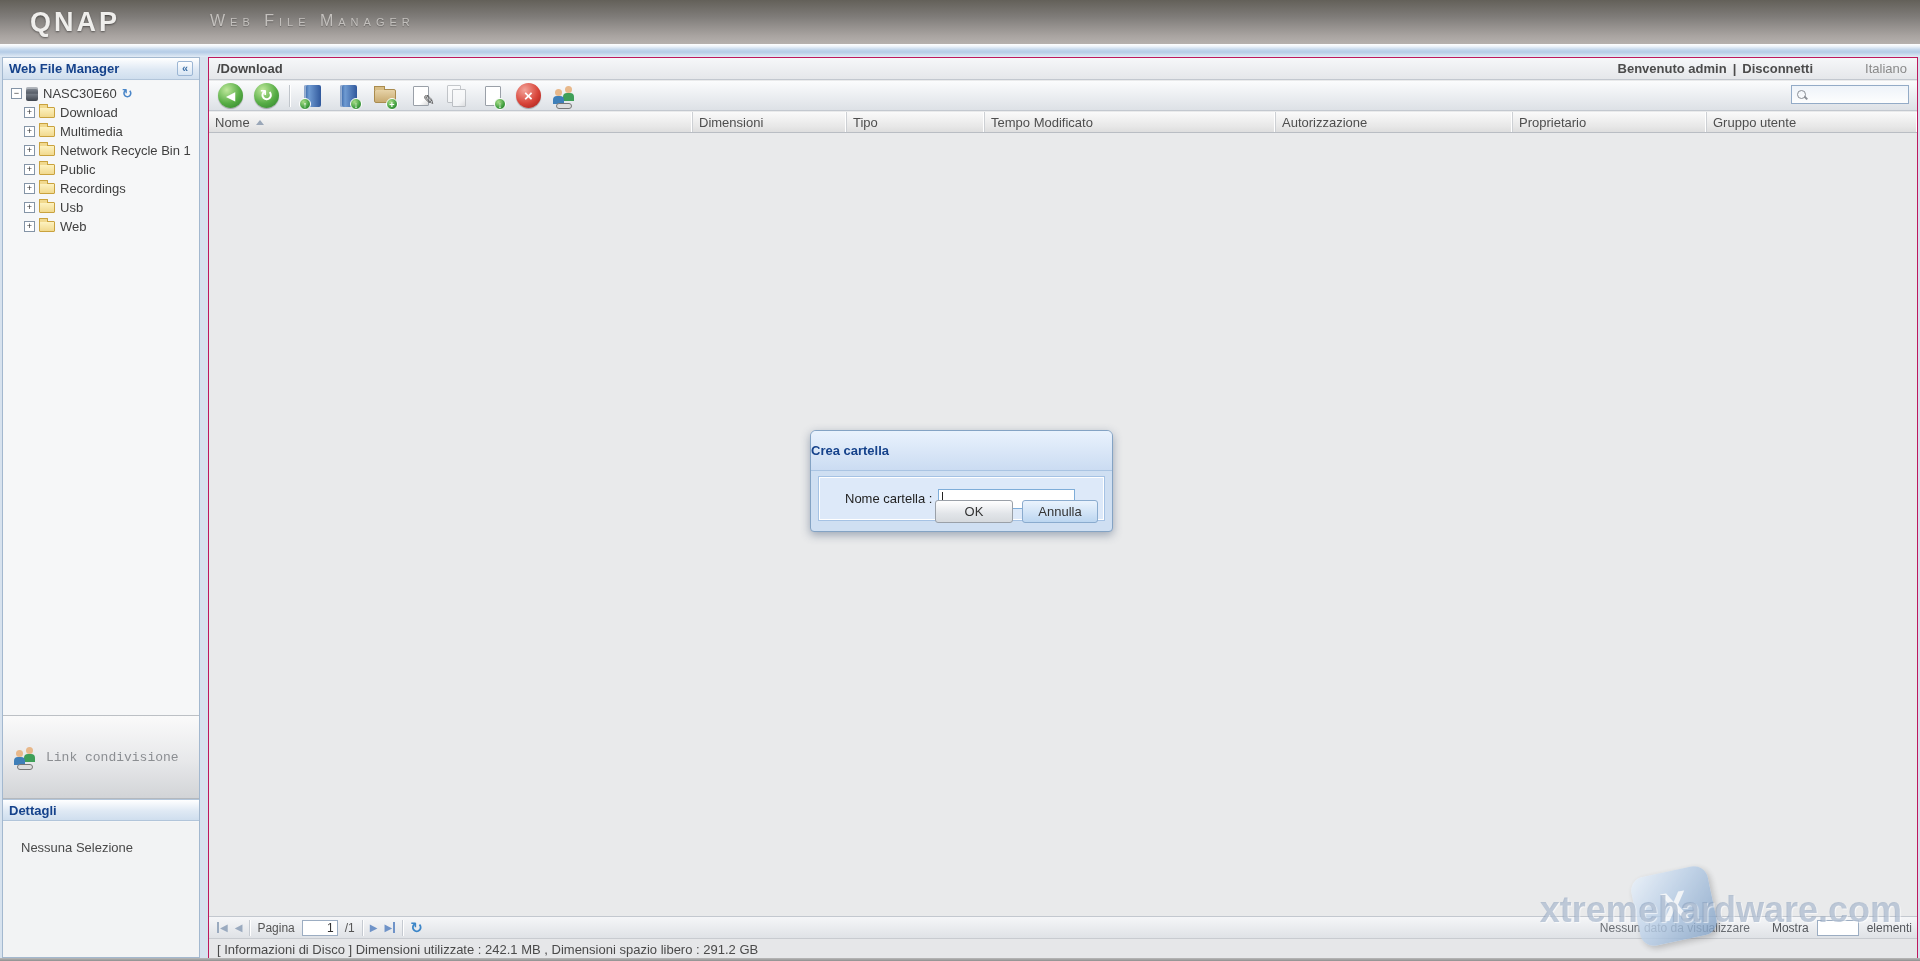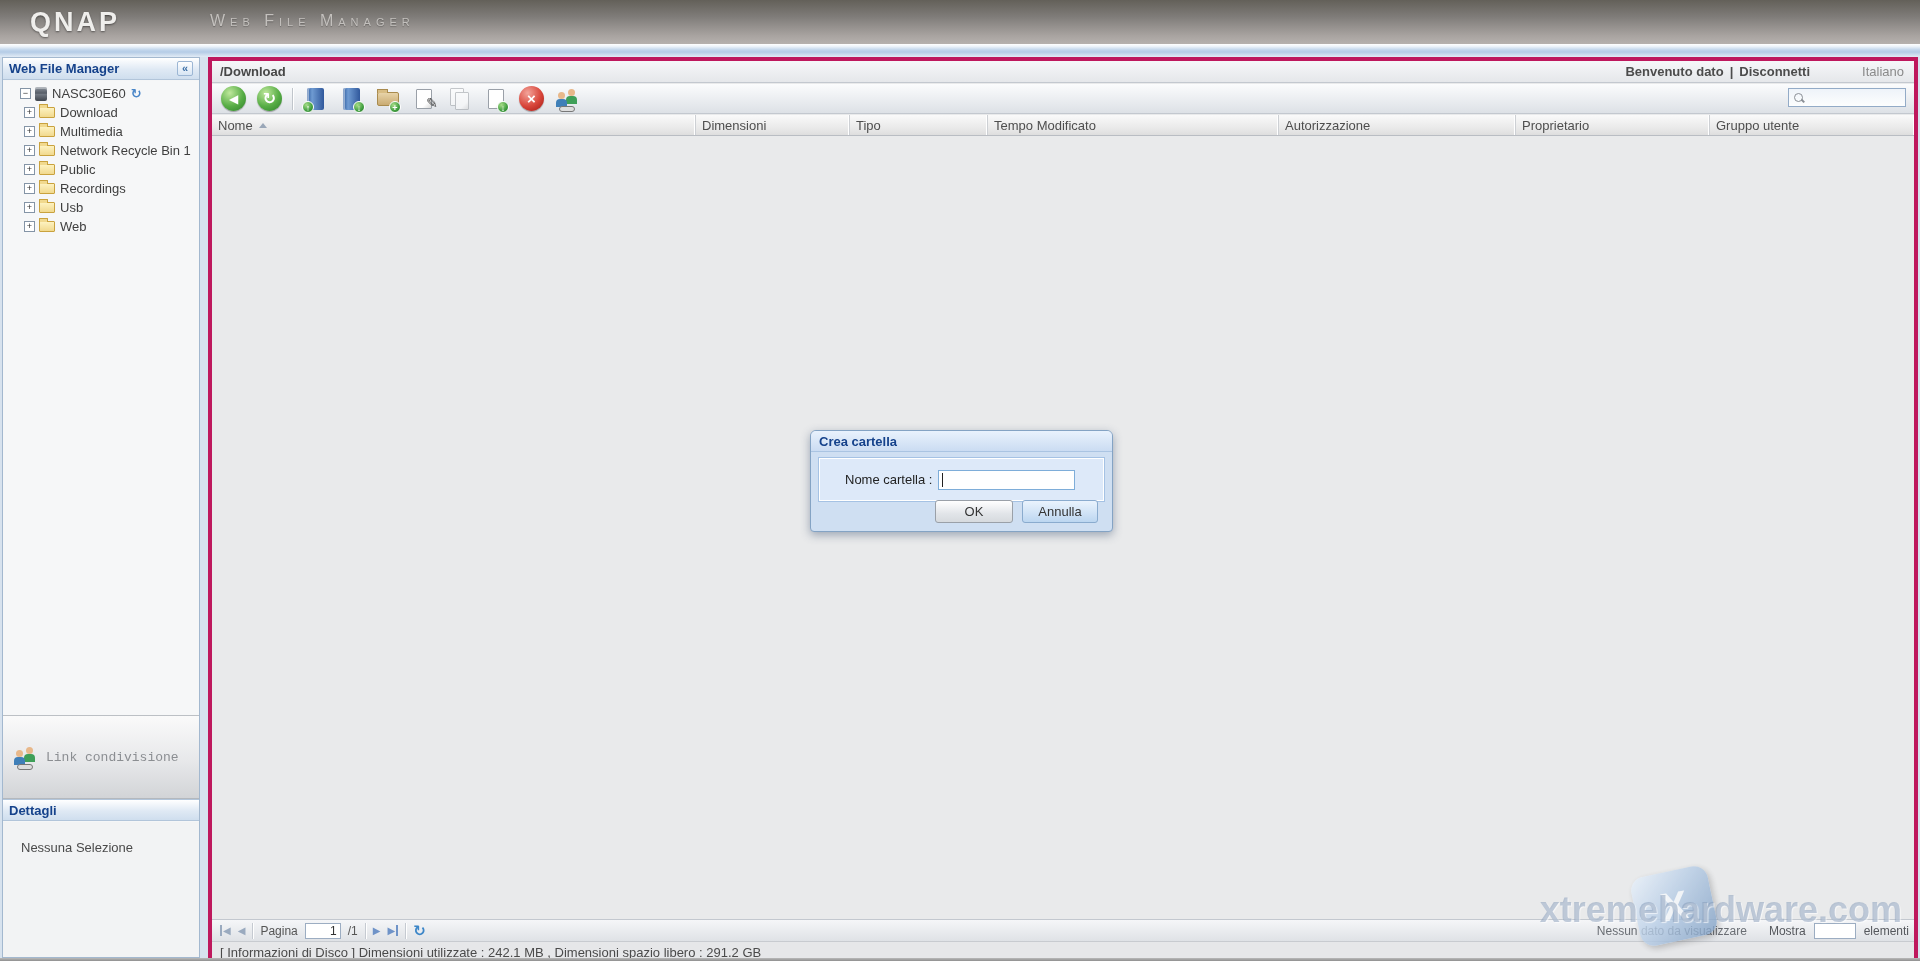--- a/index.html
+++ b/index.html
@@ -26,21 +26,21 @@
              background:#f5f6f7; }
   .sb-header { position:absolute; left:0; top:0; right:0; height:22px;
                background:linear-gradient(180deg,#ffffff,#dfe9f4 55%,#cfdeee);
                border-bottom:1px solid #b2c5da; display:flex; align-items:center; padding:0 6px; }
   .sb-title { color:#15428b; font-weight:bold; font-size:13px; flex:1; }
   .collapse-btn { width:16px; height:15px; border:1px solid #9cb6d4; border-radius:2px;
                   background:linear-gradient(180deg,#fefefe,#d7e5f4); color:#3b6ea5; font-size:11px;
                   font-weight:bold; line-height:12px; text-align:center; cursor:pointer; }
   .tree { position:absolute; left:0; top:23px; right:0; height:634px; background:#f6f7f8; padding-top:3px; }
   .tree-row { height:19px; display:flex; align-items:center; font-size:13px; color:#3f3f3f; cursor:pointer; }
-  .tree-root { padding-left:17px;text-align:center; }
+  .tree-root { padding-left:8px;text-align:center; }
   .tree-child { padding-left:21px; }
   .expander { width:11px; height:11px; border:1px solid #8494a6; background:#fff; font-size:9px;
               line-height:9px; text-align:center; color:#333; margin-right:4px; flex:none; }
   .expander.minus::before { content:"−"; } .expander.plus::before { content:"+"; }
   .server-icon { width:12px; height:14px; border-radius:2px; margin-right:5px; flex:none;
                  background:linear-gradient(180deg,#8d949e 0%,#555c66 45%,#767d87 50%,#3f454e 100%);
                  box-shadow:inset 0 2px 0 rgba(255,255,255,.35); }
   .folder-icon { width:16px; height:11px; background:linear-gradient(180deg,#fdf2c0,#f1d98e);
                  border:1px solid #c9a23e; border-radius:1px; position:relative; margin-right:5px; flex:none; }
   .folder-icon::before { content:""; position:absolute; left:-1px; top:-4px; width:7px; height:3px;
@@ -63,21 +63,21 @@
 
   .details-header { position:absolute; left:0; top:741px; right:0; height:22px;
                     background:linear-gradient(180deg,#ffffff,#dfe9f4 55%,#cfdeee);
                     border-top:1px solid #b2c5da; border-bottom:1px solid #b2c5da;
                     display:flex; align-items:center; padding-left:6px; }
   .details-title { color:#15428b; font-weight:bold; font-size:13px; }
   .details-body { position:absolute; left:0; top:764px; right:0; bottom:0; background:#f2f3f4;
                   padding:18px; font-size:13px; color:#4a4a4a; }
 
   
-  .main { position:absolute; left:208px; top:0; width:1710px; height:901px; border:4px solid #be185d;
+  .main { position:absolute; left:208px; top:0; width:1710px; height:901px; border:1px solid #be185d;
           background:#e9eaeb; }
   .crumb-row { position:absolute; left:0; top:0; right:0; height:22px;
                background:linear-gradient(180deg,#f6f7f9,#e5e7ea);
                border-bottom:1px solid #c3c8cf; display:flex; align-items:center; padding:0 8px; }
   .breadcrumb { font-size:13px; font-weight:bold; color:#474747; flex:1; }
   .welcome { font-size:13px; font-weight:bold; color:#4c4c4c; }
   .logout-link { font-size:13px; font-weight:bold; color:#4c4c4c; cursor:pointer; }
   .crumb-sep { font-size:13px; font-weight:bold; color:#4c4c4c; margin:0 6px; }
   .language { font-size:13px; color:#8a8a8a; margin-left:52px; margin-right:2px; cursor:pointer; }
 
@@ -145,23 +145,23 @@
   .show-select { width:42px; height:16px; border:1px solid #9cadc2; background:#fff; }
 
   .statusbar { position:absolute; left:0; top:880px; right:0; height:21px; background:#e6e7e9;
                border-top:1px solid #c8cbd0; display:flex; align-items:center; padding-left:8px;
                font-size:13px; color:#4a4a4a; }
 
   
   .dialog { position:absolute; left:810px; top:430px; width:303px; height:102px;
             background:#cfdff2; border:1px solid #84a3c4; border-radius:6px 6px 4px 4px;
             box-shadow:0 3px 10px rgba(60,80,110,.45); z-index:50; }
-  .dlg-header { height:21px; border-radius:5px 5px 0 0;
+  .dlg-header { height:40px; border-radius:5px 5px 0 0;
                 background:linear-gradient(180deg,#e9f2fd,#cbdcf2); border-bottom:1px solid #aac4e2;
-                display:flex; align-items:center; padding-left:8px; }
+                display:flex; align-items:center; padding-left:0; }
   .dlg-title { color:#15428b; font-weight:bold; font-size:13px; }
   .dlg-fieldrow { margin:5px 7px 0 7px; height:45px; background:#dde9f9; border:1px solid #a5c2e4;
                   box-shadow:inset 0 0 0 1px #fff; display:flex; align-items:center; padding-left:26px; }
   .dlg-label { font-size:13px; color:#222; margin-right:6px; }
   .dlg-input-wrap { position:relative; }
   .dlg-input { width:137px; height:20px; border:1px solid #7eadd9; background:#fff; font-size:13px;
                padding-left:4px; outline:none; }
   .caret { position:absolute; left:4px; top:3px; width:1px; height:14px; background:#222; }
   .dlg-buttons { position:absolute; right:14px; bottom:8px; display:flex; gap:9px; }
   .btn { height:23px; border-radius:3px; font-size:13px; color:#333; cursor:pointer; }
@@ -257,21 +257,21 @@
       </div>
       <div class="details-body">
         <span>Nessuna Selezione</span>
       </div>
     </aside>
 
     <section class="main">
 
       <div class="crumb-row">
         <span class="breadcrumb">/Download</span>
-        <span class="welcome">Benvenuto dato</span>
+        <span class="welcome">Benvenuto admin</span>
         <span class="crumb-sep">|</span>
         <span class="logout-link">Disconnetti</span>
         <span class="language">Italiano</span>
       </div>
 
       <div class="toolbar">
         <span class="tbi">
             <span class="circ green">
               <span class="glyph-back">◀</span>
             </span>

